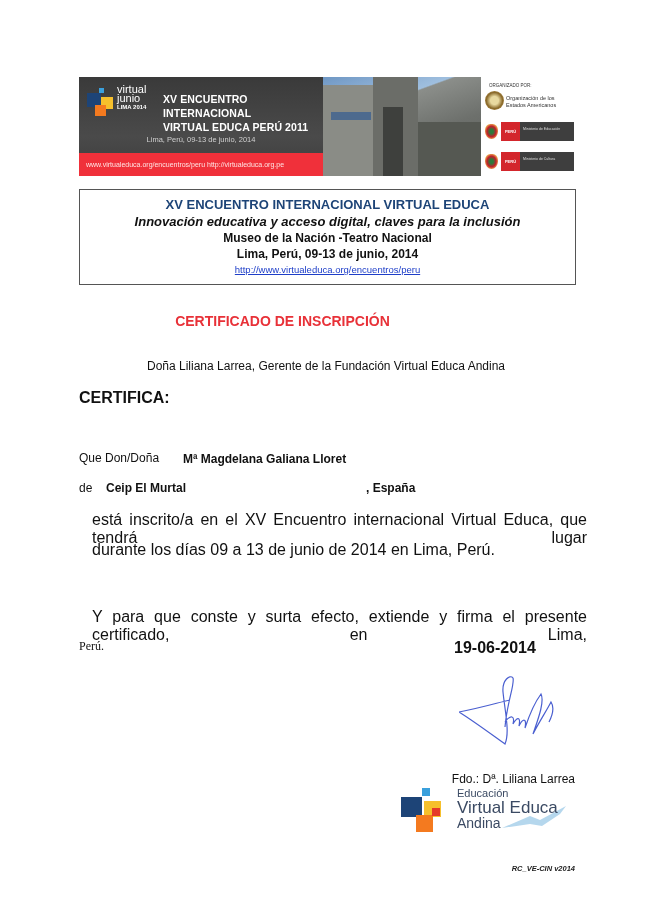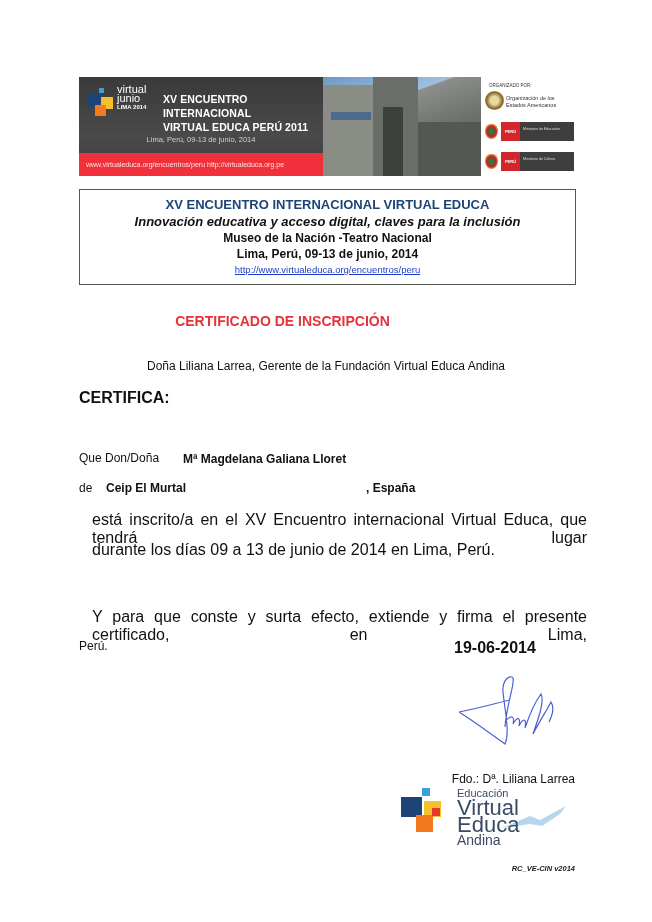--- a/index.html
+++ b/index.html
@@ -41,30 +41,30 @@
   #certifica { left: 79px; top: 389px; font-weight: bold; font-size: 16px; }
   #line-name-label { left: 79px; top: 451px; font-size: 12px; }
   #line-name-value { left: 183px; top: 452px; font-size: 12px; font-weight: bold; }
   #line-de-label { left: 79px; top: 481px; font-size: 12px; }
   #line-de-value { left: 106px; top: 481px; font-size: 12px; font-weight: bold; }
   #line-country { left: 366px; top: 481px; font-size: 12px; font-weight: bold; }
   .just { left: 79px; width: 495px; font-size: 16px; text-align: justify; text-align-last: justify; margin-left: 13px; }
   #para1a { top: 511px; }
   #para1b { top: 541px; text-align-last: left; }
   #para2a { top: 608px; }
-  #para2b { left: 79px; top: 639px; font-size: 12px; }
+  #para2b { left: 79px; top: 639px; font-size: 12px; font-family: Liberation Serif, serif; }
   #date-value { left: 454px; top: 639px; font-size: 16px; font-weight: bold; }
 
   #signature { left: 455px; top: 672px; width: 110px; height: 80px; }
   #signer { left: 430px; top: 760px; width: 145px; text-align: right; font-size: 12px; margin-top: 12px; }
 
   #foundation-logo { left: 400px; top: 786px; width: 175px; height: 55px; }
   #fva-text { left: 57px; top: 1px; color: #3b4a63; }
   #fva-l1 { font-size: 11px; line-height: 12px; }
-  #fva-l2 { font-size: 22px; line-height: 17px; }
+  #fva-l2 { font-size: 17px; line-height: 17px; }
   #fva-l3 { font-size: 14px; line-height: 15px; }
   #bird { left: 100px; top: 18px; width: 70px; height: 28px; }
 
   #ref-code { left: 480px; top: 864px; width: 95px; text-align: right; font-size: 7.5px; font-weight: bold; font-style: italic; color: #222; }
 </style>
 </head>
 <body>
 
 <div id="banner" class="abs">
   <div id="banner-left" class="abs">

